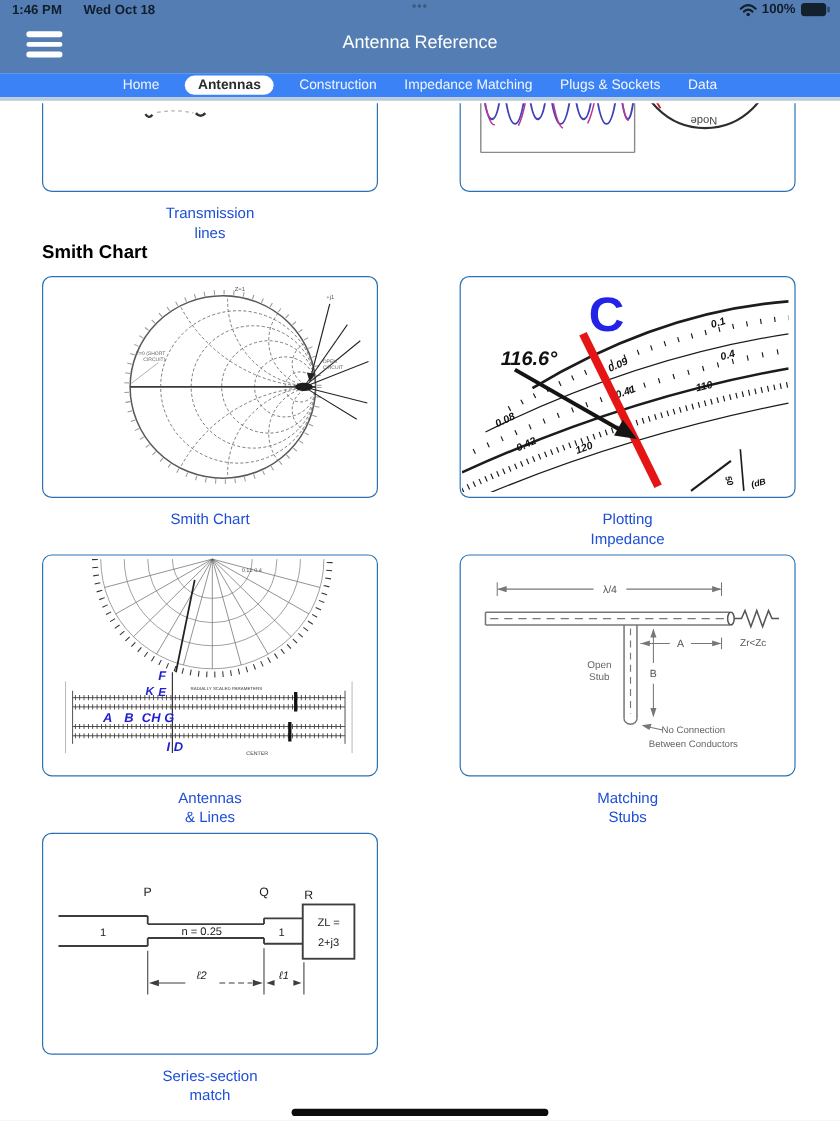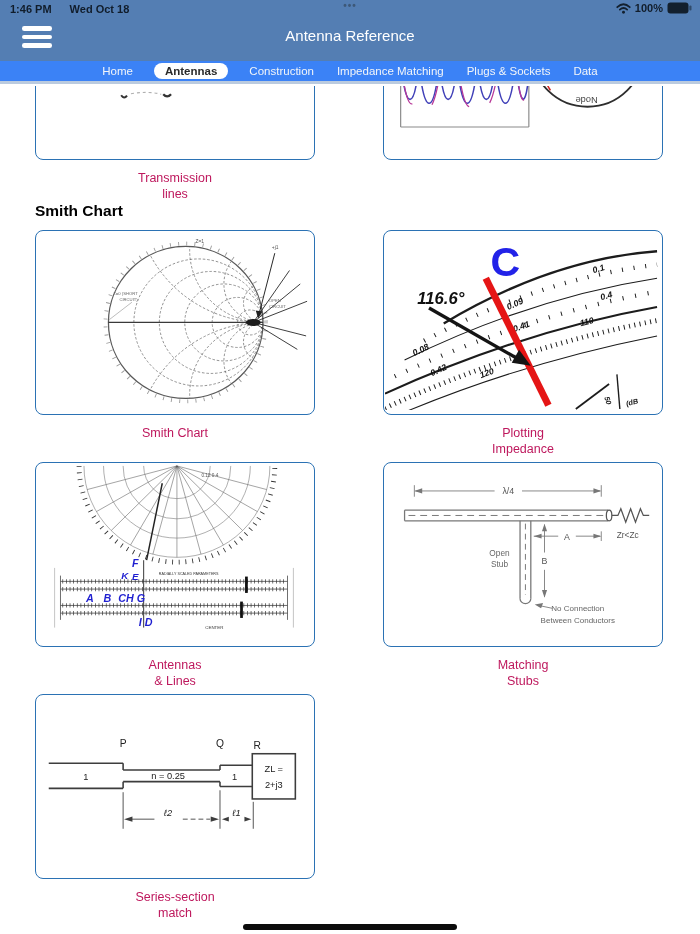--- a/index.html
+++ b/index.html
@@ -24,21 +24,21 @@
   #navbar .tab.active{background:#fff;color:#2b2b2b;font-weight:700;border-radius:10px;padding:2px 11px;}
   #nav-hairline{position:absolute;top:81px;left:0;width:700px;height:2.5px;background:#bbcbdf;}
   
   #content{position:absolute;top:86px;left:0;width:700px;height:834px;overflow:hidden;background:#fff;}
   .card{position:absolute;width:280px;height:185px;border:1.6px solid #2b72b4;border-radius:8px;
         background:#fff;box-sizing:border-box;cursor:pointer;}
   .card.tall{height:200px;}
   .card svg{position:absolute;left:1px;top:1px;width:274px;height:178px;}
   .card.tall svg{height:193px;}
   .caption{position:absolute;width:280px;text-align:center;font-size:12.5px;line-height:15.5px;
-           color:#be185d;white-space:pre-line;}
+           color:#1d4ed8;white-space:pre-line;}
   #section-title{position:absolute;left:35px;top:116px;font-size:15.5px;font-weight:700;color:#000;}
   #home-indicator{position:absolute;left:243px;top:924px;width:214px;height:5.5px;background:#0c0c0c;
                   border-radius:3px;cursor:pointer;}
   .col-l{left:35px;} .col-r{left:383px;}
   text{font-family:"Liberation Sans",sans-serif;}
   .bluehand{font-style:italic;font-weight:700;fill:#1f1fd0;}
 </style>
 </head>
 <body>
 

